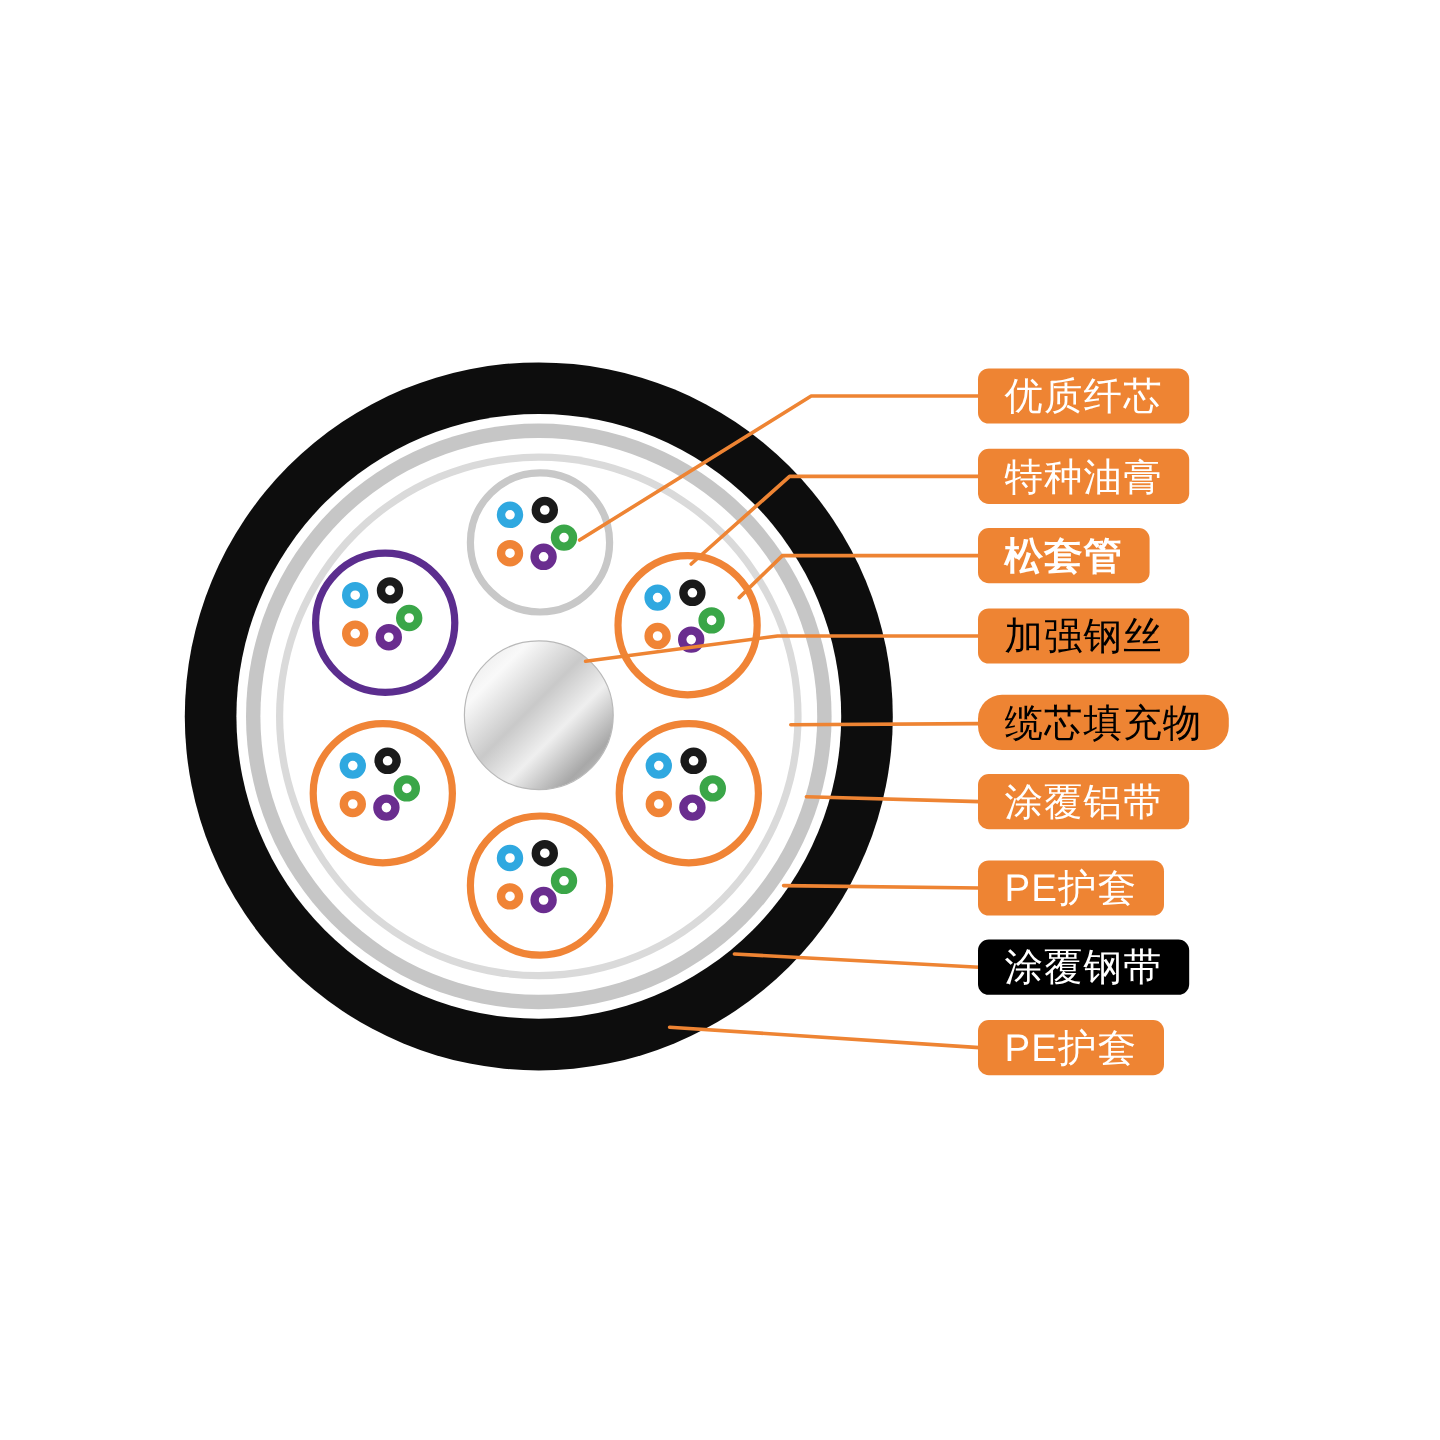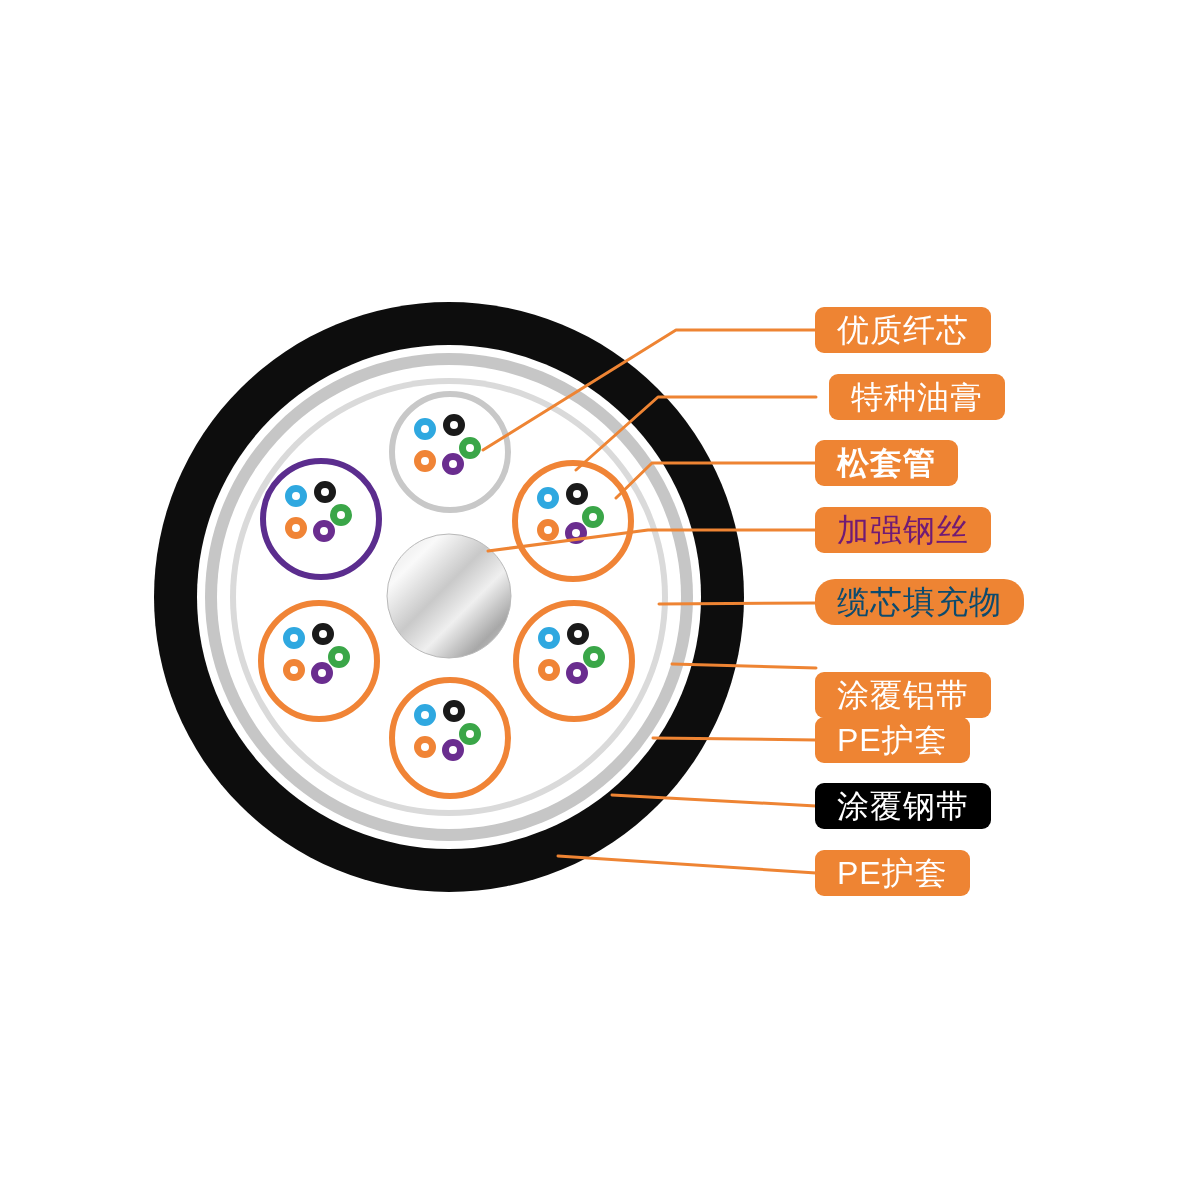--- a/index.html
+++ b/index.html
@@ -88,22 +88,22 @@
       <polyline points="816,463 652,463 616,498" fill="none" stroke="#EE8433" stroke-width="3" stroke-linecap="round" stroke-linejoin="round"></polyline>
       <polyline points="816,530 648,530 488,551" fill="none" stroke="#EE8433" stroke-width="3" stroke-linecap="round" stroke-linejoin="round"></polyline>
       <polyline points="816,603 659,604" fill="none" stroke="#EE8433" stroke-width="3" stroke-linecap="round" stroke-linejoin="round"></polyline>
       <polyline points="816,668 672,664" fill="none" stroke="#EE8433" stroke-width="3" stroke-linecap="round" stroke-linejoin="round"></polyline>
       <polyline points="816,740 653,738" fill="none" stroke="#EE8433" stroke-width="3" stroke-linecap="round" stroke-linejoin="round"></polyline>
       <polyline points="816,806 612,795" fill="none" stroke="#EE8433" stroke-width="3" stroke-linecap="round" stroke-linejoin="round"></polyline>
       <polyline points="816,873 558,856" fill="none" stroke="#EE8433" stroke-width="3" stroke-linecap="round" stroke-linejoin="round"></polyline>
     </svg>
   <div id="labels">
       <div class="label" style="left: 815px; top: 307px; background: rgb(238, 132, 51); color: rgb(255, 255, 255);">优质纤芯</div>
-      <div class="label" style="left: 815px; top: 374px; background: rgb(238, 132, 51); color: rgb(255, 255, 255); margin-left: 14px;">特种油膏</div>
+      <div class="label" style="left: 815px; top: 374px; background: rgb(238, 132, 51); color: rgb(255, 255, 255);">特种油膏</div>
       <div class="label" style="left: 815px; top: 440px; background: rgb(238, 132, 51); color: rgb(255, 255, 255); font-weight: bold;">松套管</div>
-      <div class="label" style="left: 815px; top: 507px; background: rgb(238, 132, 51); color: #701a75;">加强钢丝</div>
-      <div class="label" style="left: 815px; top: 579px; background: rgb(238, 132, 51); color: #0c4a6e; border-radius: 20px;">缆芯填充物</div>
-      <div class="label" style="left: 815px; top: 645px; background: rgb(238, 132, 51); color: rgb(255, 255, 255); margin-top: 27px;">涂覆铝带</div>
+      <div class="label" style="left: 815px; top: 507px; background: rgb(238, 132, 51); color: #000000;">加强钢丝</div>
+      <div class="label" style="left: 815px; top: 579px; background: rgb(238, 132, 51); color: #000000; border-radius: 20px;">缆芯填充物</div>
+      <div class="label" style="left: 815px; top: 645px; background: rgb(238, 132, 51); color: rgb(255, 255, 255);">涂覆铝带</div>
       <div class="label" style="left: 815px; top: 717px; background: rgb(238, 132, 51); color: rgb(255, 255, 255);">PE护套</div>
       <div class="label" style="left: 815px; top: 783px; background: #000000; color: rgb(255, 255, 255);">涂覆钢带</div>
       <div class="label" style="left: 815px; top: 850px; background: rgb(238, 132, 51); color: rgb(255, 255, 255);">PE护套</div>
     </div>
 </div>
 
 </body></html>

